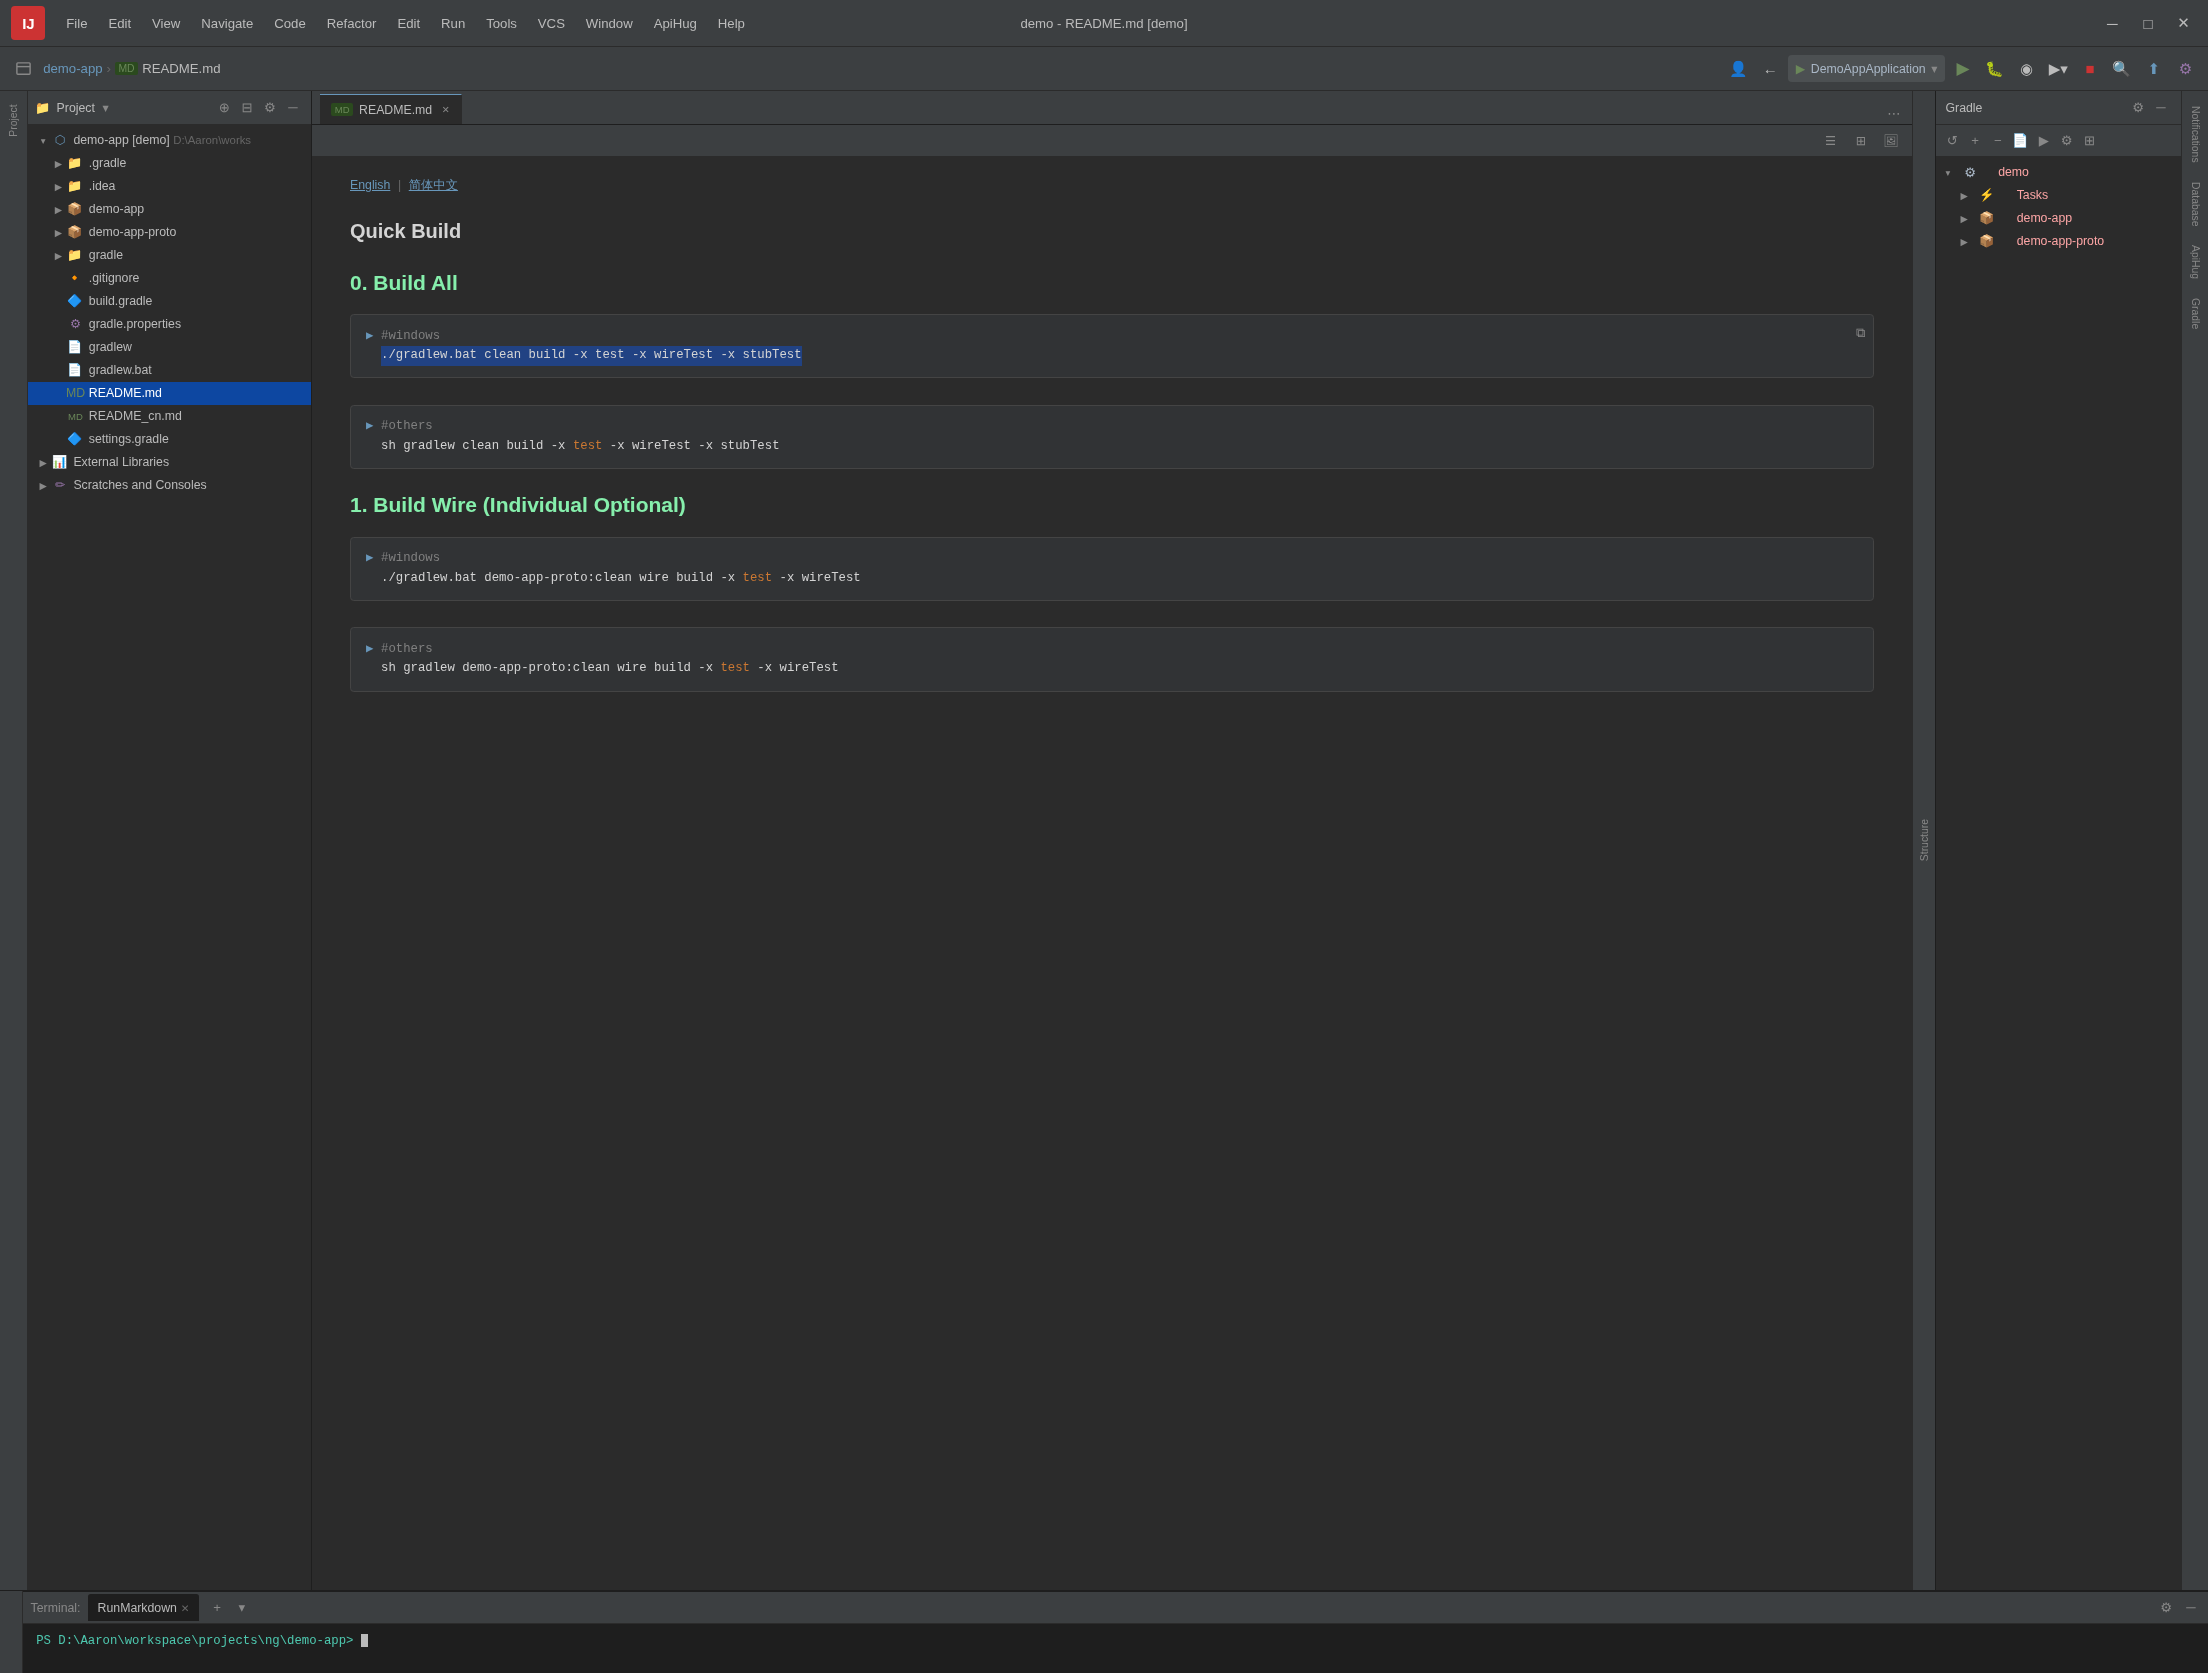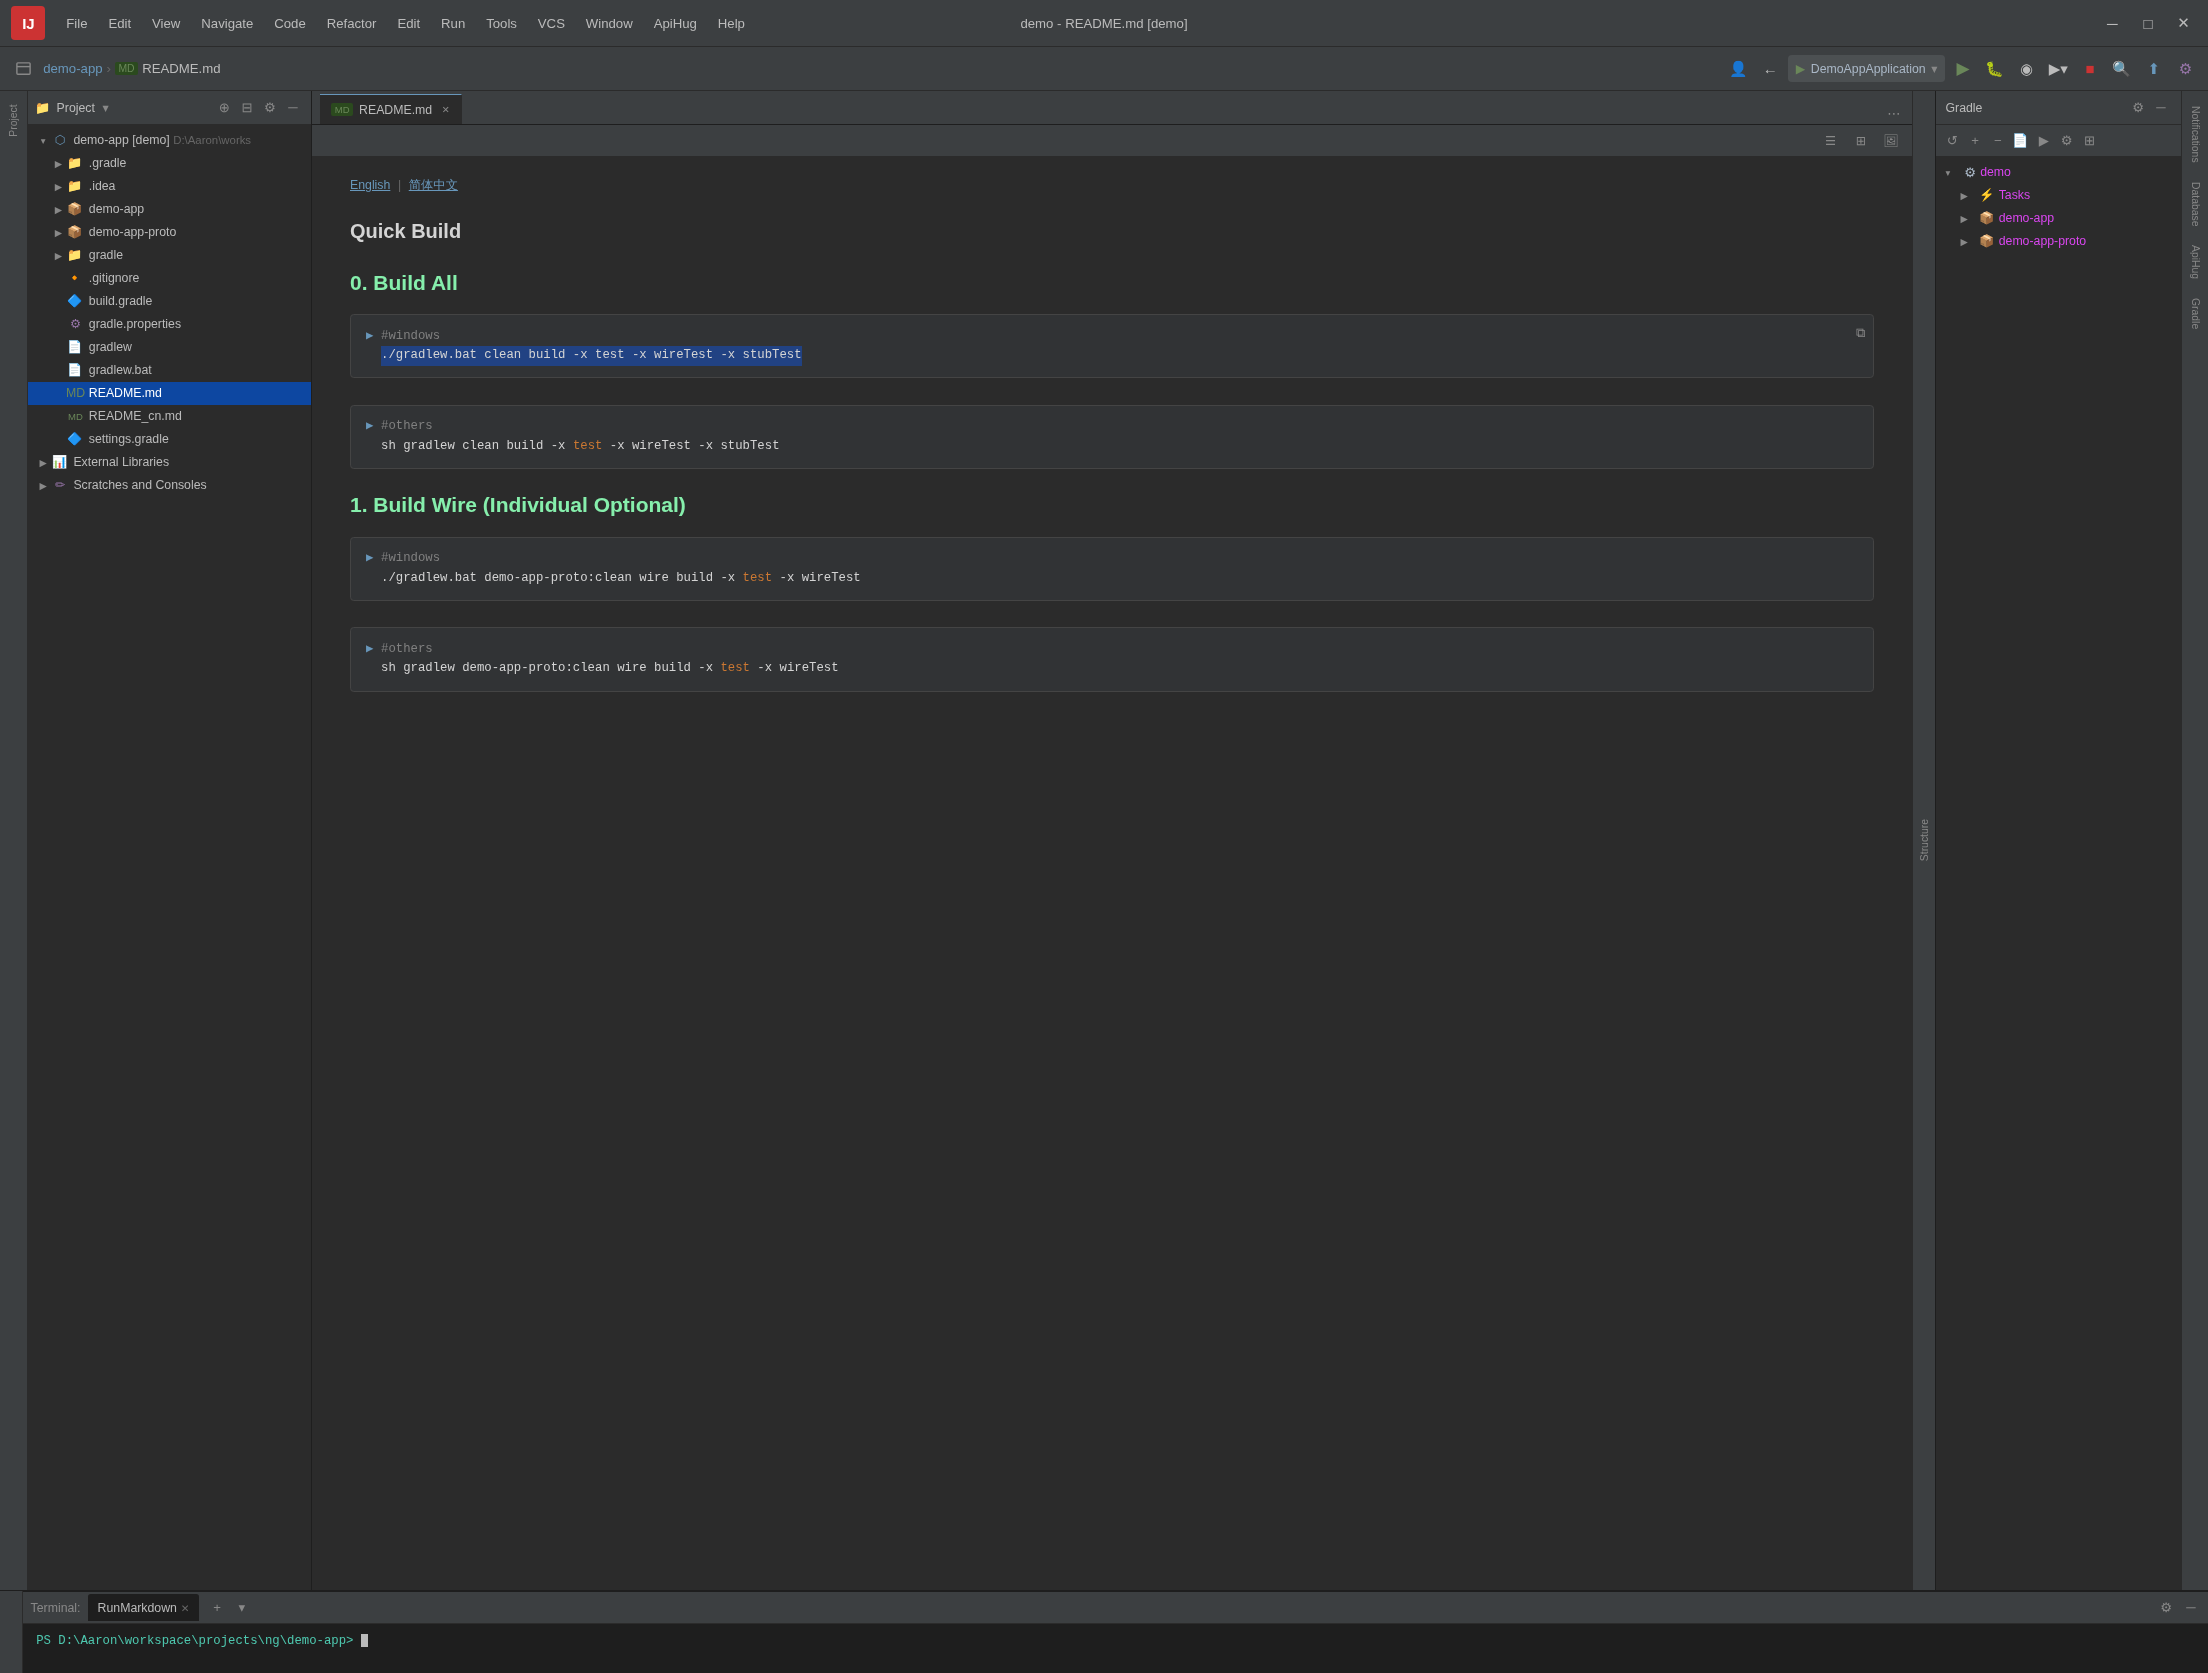--- a/index.html
+++ b/index.html
@@ -203,21 +203,21 @@
     .gradle-tree { flex: 1; overflow-y: auto; padding: 3.8px 0; font-size: 12.3px; }
     .gradle-item {
       display: flex;
       align-items: center;
       height: 23px;
       padding-left: 9.5px;
       cursor: pointer;
       white-space: nowrap;
     }
     .gradle-item .arrow { width: 15px; color: #888; font-size: 9.5px; }
-    .gradle-item .name { color: #d946ef; margin-left: 4px; }
+    .gradle-item .name { color: #fca5a5; margin-left: 22px; }
 
     
     #right-strip {
       width: 28px;
       background: #3c3f41;
       display: flex;
       flex-direction: column;
       align-items: center;
       padding-top: 7.6px;
       gap: 3.8px;

